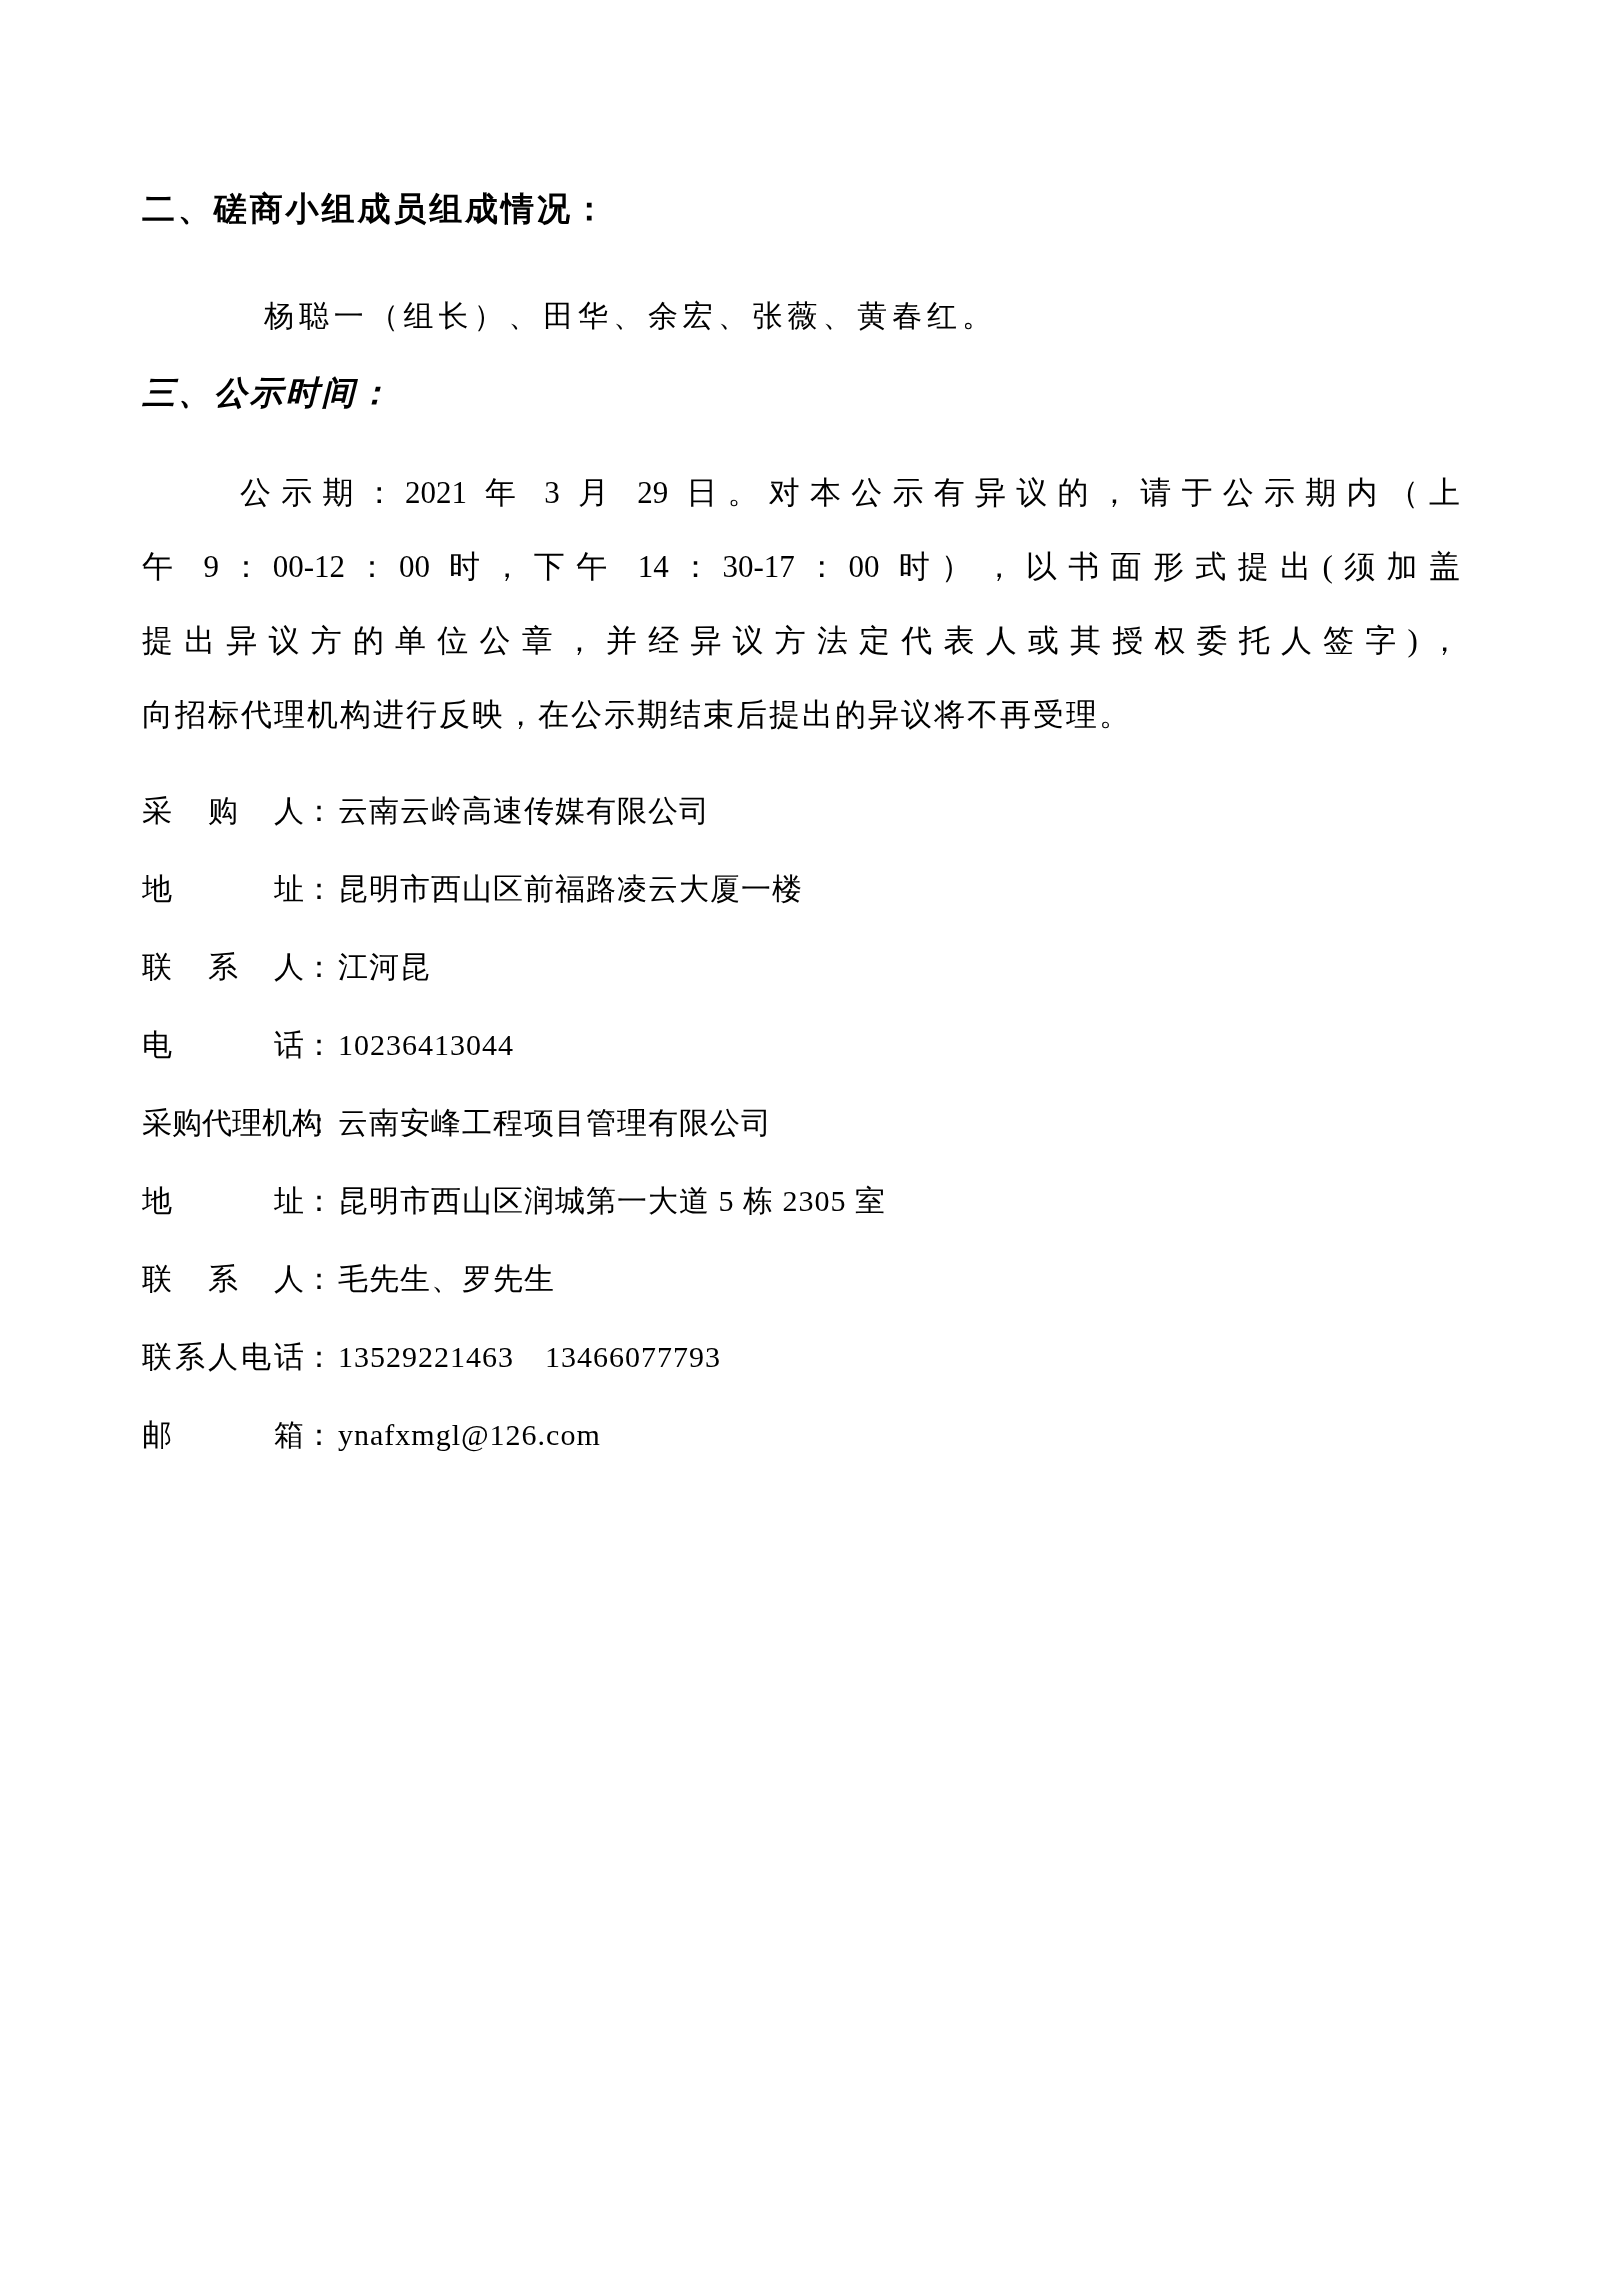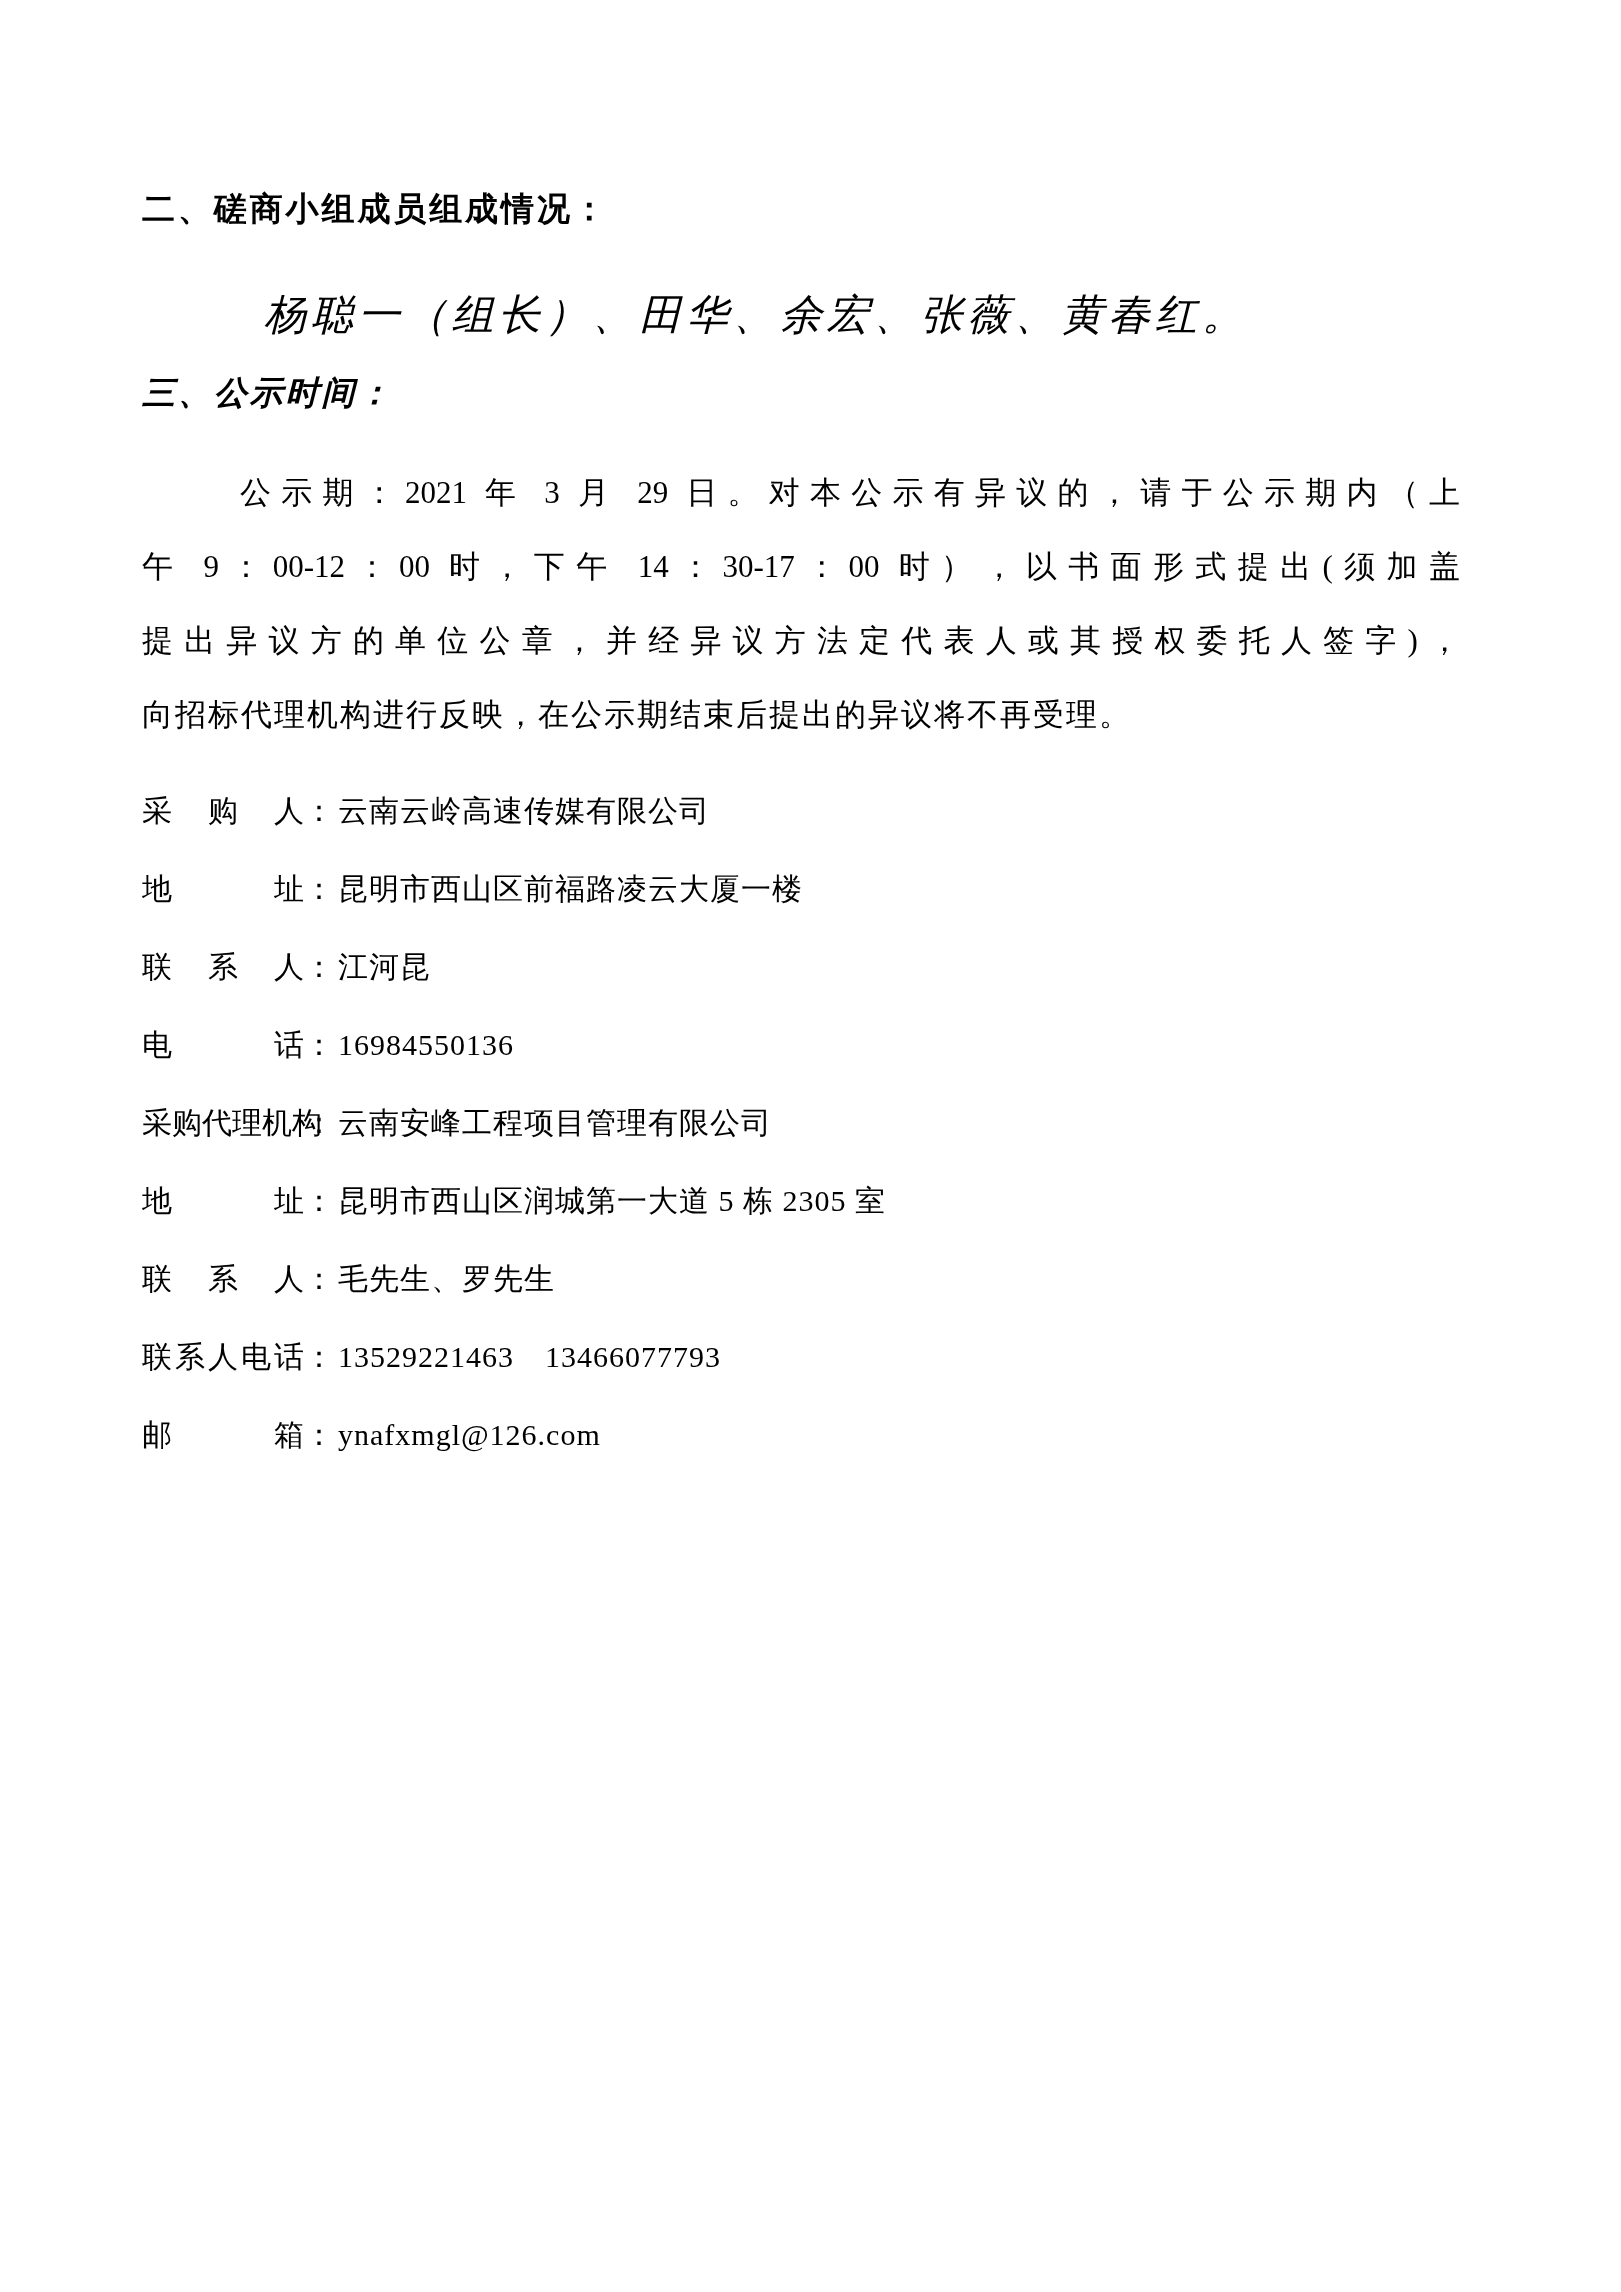--- a/index.html
+++ b/index.html
@@ -28,26 +28,25 @@
     font-weight: 700;
     letter-spacing: 2.9px;
     line-height: 47px;
     margin: 0 0 59px 0;
   }
   .heading.second {
     margin: 0 0 39px 0;
     font-style: italic;
   }
   .members-line {
-    font-size: 42px;
+    font-size: 30px;
     letter-spacing: 4.9px;
     line-height: 47px;
     padding-left: 122px;
     margin: 0 0 31px 0;
-    font-style: italic;
   }
   .para {
     margin: 0 0 19.6px 0;
   }
   .para-line {
     font-size: 31px;
     line-height: 74px;
     white-space: pre-wrap;
   }
   .para-line.justify {
@@ -116,21 +115,21 @@
         <span class="val">昆明市西山区前福路凌云大厦一楼</span>
       </div>
 
       <div class="contact-row">
         <span class="lbl"><span>联</span><span>系</span><span>人</span></span><span class="colon">：</span>
         <span class="val">江河昆</span>
       </div>
 
       <div class="contact-row">
         <span class="lbl"><span>电</span><span>话</span></span><span class="colon">：</span>
-        <span class="val">16984550136</span>
+        <span class="val">10236413044</span>
       </div>
 
       <div class="contact-row">
         <span class="lbl"><span>采</span><span>购</span><span>代</span><span>理</span><span>机</span><span>构</span></span><span class="colon">：</span>
         <span class="val">云南安峰工程项目管理有限公司</span>
       </div>
 
       <div class="contact-row">
         <span class="lbl"><span>地</span><span>址</span></span><span class="colon">：</span>
         <span class="val">昆明市西山区润城第一大道 5 栋 2305 室</span>

